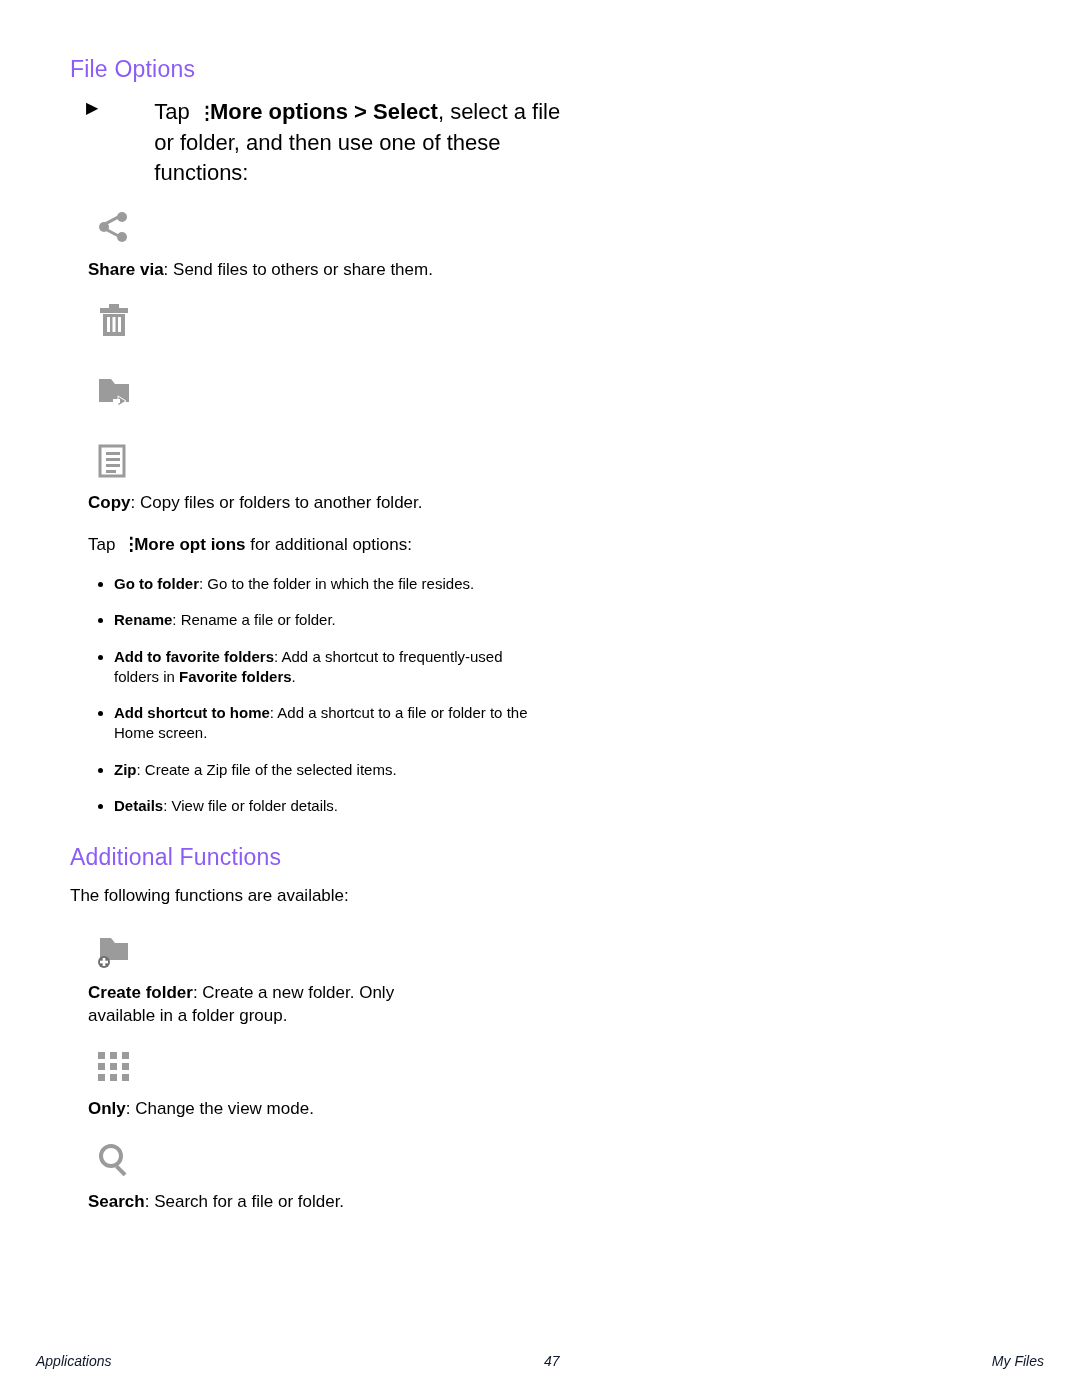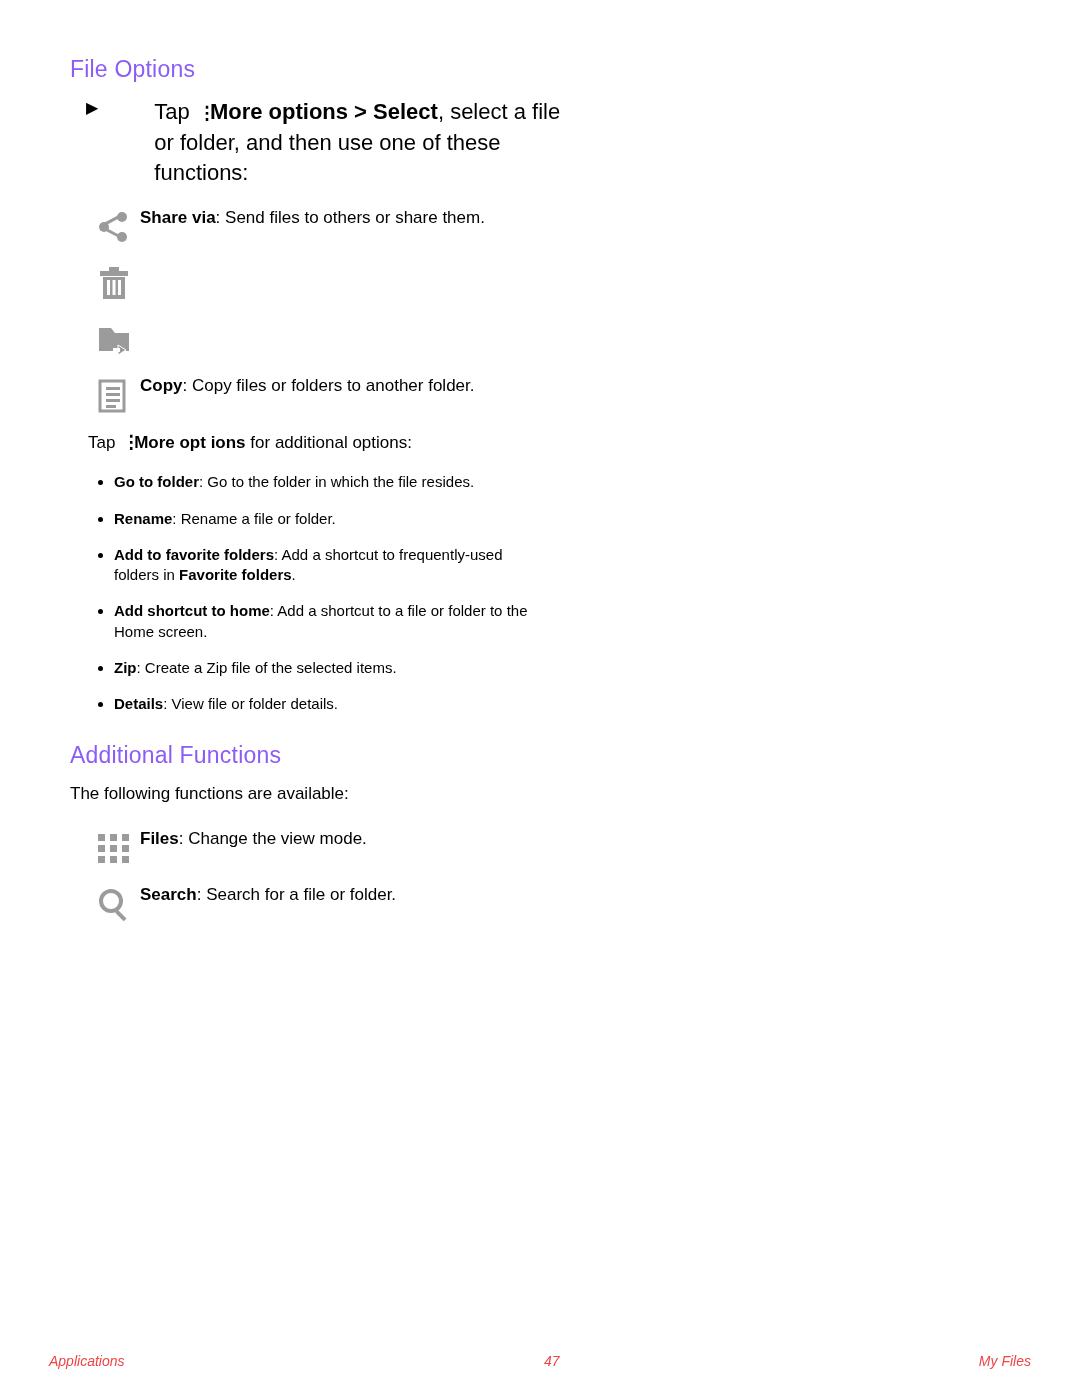--- a/index.html
+++ b/index.html
@@ -6,30 +6,30 @@
   html, body { width: 1080px; height: 1397px; background: #fff; font-family: Arial, Helvetica, sans-serif; color: #000; }
   .page { position: relative; width: 1080px; height: 1397px; padding: 56px 70px 0 70px; }
   .section-heading { color: #8b5cf6; font-size: 23px; font-weight: 400; margin-bottom: 14px; letter-spacing: 0.2px; }
   .intro { margin-left: 16px; margin-bottom: 20px; display: flex; }
   .tri { font-size: 16px; margin-right: 8px; line-height: 1.35; }
   .intro-text { font-size: 22px; line-height: 1.35; max-width: 420px; margin-left: 48px; }
   .bold { font-weight: 700; }
   .dots { display: inline-block; width: 8px; vertical-align: middle; position: relative; margin: 0 4px 0 2px; }
   .dots::before { content: "⋮"; font-weight: 700; font-size: 18px; letter-spacing: -2px; position: relative; top: -1px; color: #000; }
   .icon-list { margin-left: 18px; }
-  .icon-row { display: flex; margin-bottom: 18px; }
+  .icon-row { display: flex; margin-bottom: 18px; flex-direction: column; }
   .icon-box { width: 52px; flex: 0 0 52px; display: flex; justify-content: center; align-items: flex-start; padding-top: 2px; }
   .icon-svg { width: 36px; height: 36px; fill: #9b9b9b; }
   .icon-desc { font-size: 17px; line-height: 1.35; max-width: 360px; }
   .subintro { margin-left: 18px; font-size: 17px; line-height: 1.35; margin-bottom: 16px; margin-top: 6px; max-width: 420px; }
   ul.bullets { list-style: disc; margin-left: 44px; max-width: 420px; }
   ul.bullets li { font-size: 15px; line-height: 1.35; margin-bottom: 16px; }
   .section2 { margin-top: 28px; }
   .intro2 { font-size: 17px; line-height: 1.35; margin-bottom: 22px; }
-  .footer { position: absolute; bottom: 28px; left: 0; right: 0; padding: 0 49px; display: flex; justify-content: space-between; font-style: italic; color: #ef4444; font-size: 14px; }
+  .footer { position: absolute; bottom: 28px; left: 0; right: 0; padding: 0 36px; display: flex; justify-content: space-between; font-style: italic; color: #0f172a; font-size: 14px; }
 </style>
 </head>
 <body>
 
 <svg width="0" height="0" style="position:absolute">
   <defs>
     <g id="ic-share">
         <circle cx="26" cy="8" r="5"></circle>
         <circle cx="8" cy="18" r="5"></circle>
         <circle cx="26" cy="28" r="5"></circle>
@@ -144,24 +144,32 @@
   </ul>
 
   <div class="section2">
     <div class="section-heading">Additional Functions</div>
     <div class="intro2">The following functions are available:</div>
 
     <div class="icon-list">
       <div class="icon-row">
         <div class="icon-box">
             <svg class="icon-svg" viewBox="0 0 36 36">
+              <use href="#ic-createfolder"></use>
+            </svg>
+          </div>
+        <div class="icon-desc"><span class="bold">Create folder</span><span>: Create a new folder. Only available in a folder group.</span></div>
+      </div>
+      <div class="icon-row">
+        <div class="icon-box">
+            <svg class="icon-svg" viewBox="0 0 36 36">
               <use href="#ic-view"></use>
             </svg>
           </div>
-        <div class="icon-desc"><span class="bold">Files</span><span>: Change the view mode.</span></div>
+        <div class="icon-desc"><span class="bold">Only</span><span>: Change the view mode.</span></div>
       </div>
       <div class="icon-row">
         <div class="icon-box">
             <svg class="icon-svg" viewBox="0 0 36 36">
               <use href="#ic-search"></use>
             </svg>
           </div>
         <div class="icon-desc"><span class="bold">Search</span><span>: Search for a file or folder.</span></div>
       </div>
     </div>

